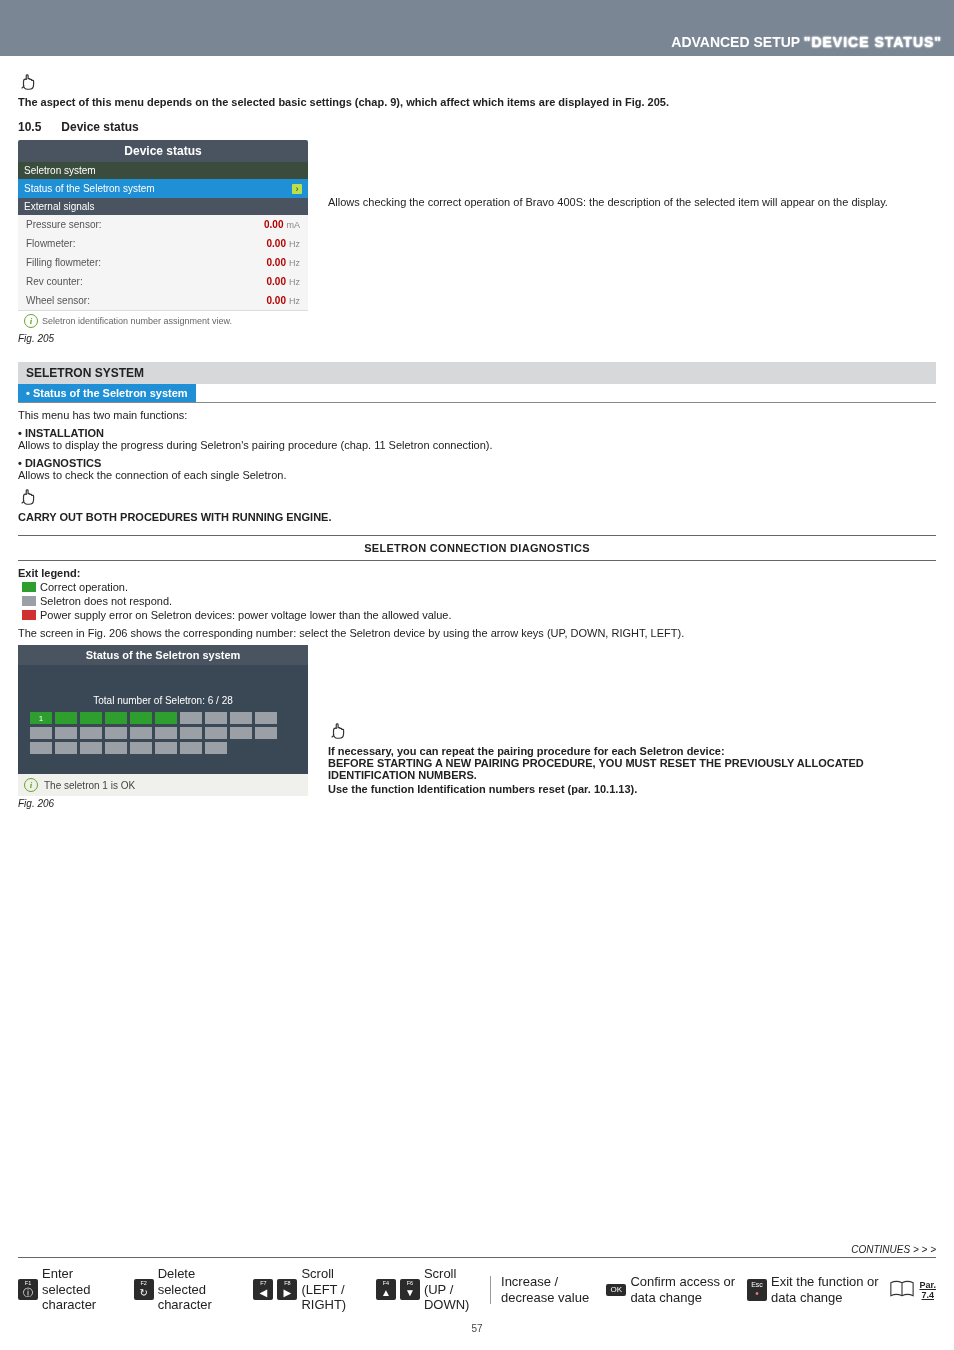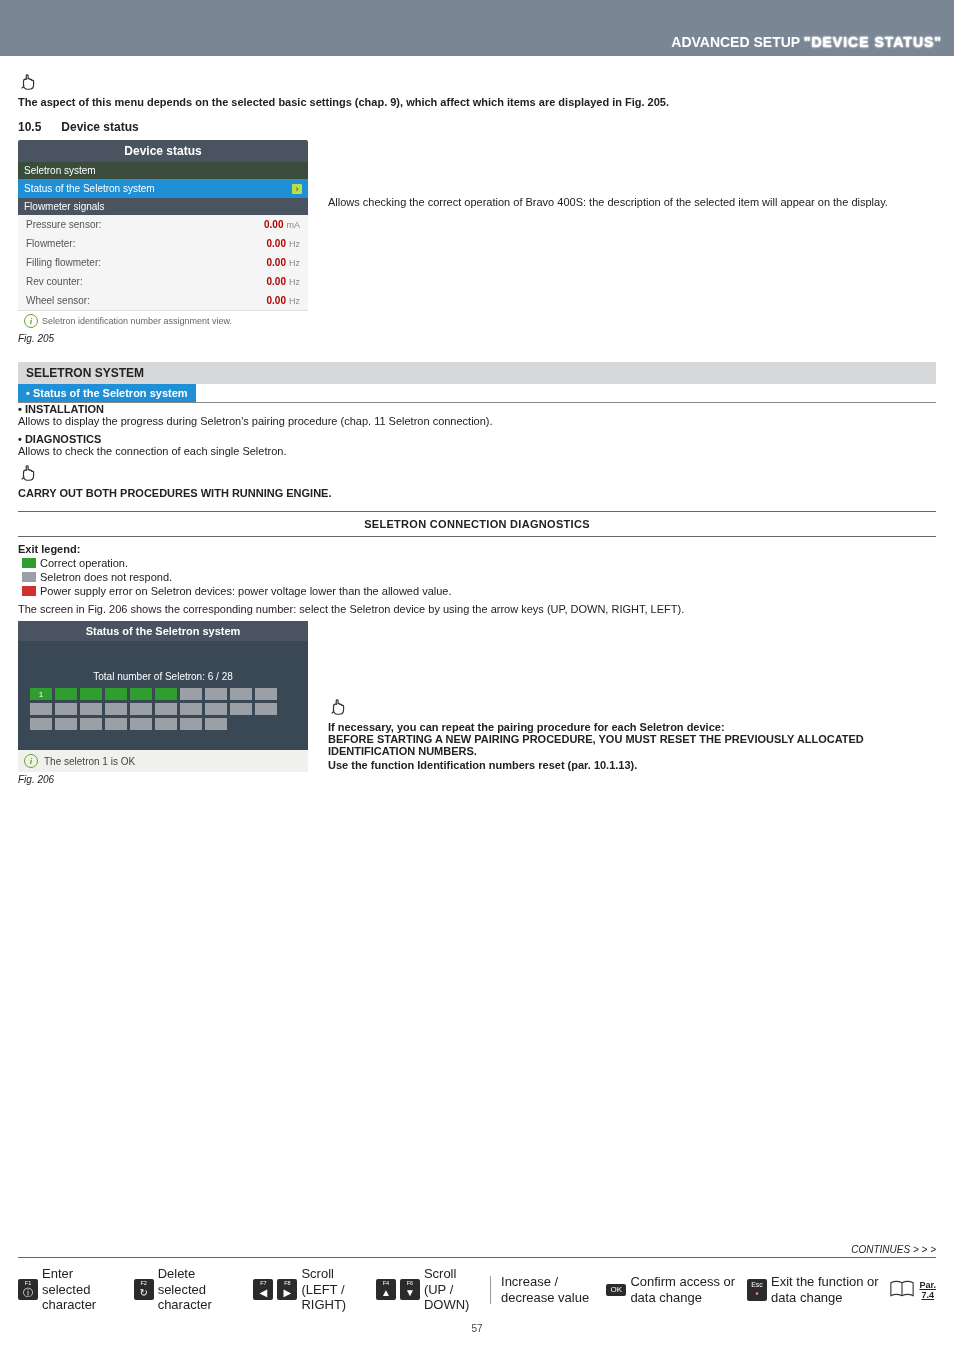--- a/index.html
+++ b/index.html
@@ -90,21 +90,21 @@
     <div class="two-col">
 
       <div>
         <div class="fig-panel">
           <div class="panel-header">Device status</div>
           <div class="panel-sel">Seletron system</div>
           <div class="panel-row-sel">
             <span>Status of the Seletron system</span>
             <span class="chev">›</span>
           </div>
-          <div class="panel-ext">Flowmeter signals</div>
+          <div class="panel-ext">External signals</div>
           <div class="panel-list">
             <div class="panel-item">
                 <span>Pressure sensor:</span>
                 <span><span class="val">0.00</span><span class="unit">mA</span></span>
               </div>
             <div class="panel-item">
                 <span>Flowmeter:</span>
                 <span><span class="val">0.00</span><span class="unit">Hz</span></span>
               </div>
             <div class="panel-item">
@@ -130,20 +130,21 @@
 
       <div style="flex:1; padding-top:50px;">
         <div class="para">Allows checking the correct operation of Bravo 400S: the description of the selected item will appear on the display.</div>
       </div>
     </div>
 
     <div class="grey-bar">SELETRON SYSTEM</div>
     <div class="thin-line">
       <span class="blue-tab">• Status of the Seletron system</span>
     </div>
+    <div class="para">This menu has two main functions:</div>
     <div class="bold" style="font-size:11px">• INSTALLATION</div>
     <div>Allows to display the progress during Seletron's pairing procedure (chap. 11 Seletron connection).</div>
     <div class="bold" style="font-size:11px;margin-top:6px">• DIAGNOSTICS</div>
     <div>Allows to check the connection of each single Seletron.</div>
     <div class="hand-note" style="margin-top:4px">
       <span class="hand-icon">
         <svg viewBox="0 0 24 24">
             <path fill="none" stroke="#333" stroke-width="1.3" d="M6 13c0-2 1-3 2-3s1 1 1 1V6c0-1 2-1 2 0v4c0-1 2-1 2 0v1c0-1 2-1 2 0v1c0-1 2-1 2 0v4c0 3-2 5-5 5h-2c-2 0-4-2-4-4v-4z M4 20l3-3"></path>
           </svg>
       </span>

